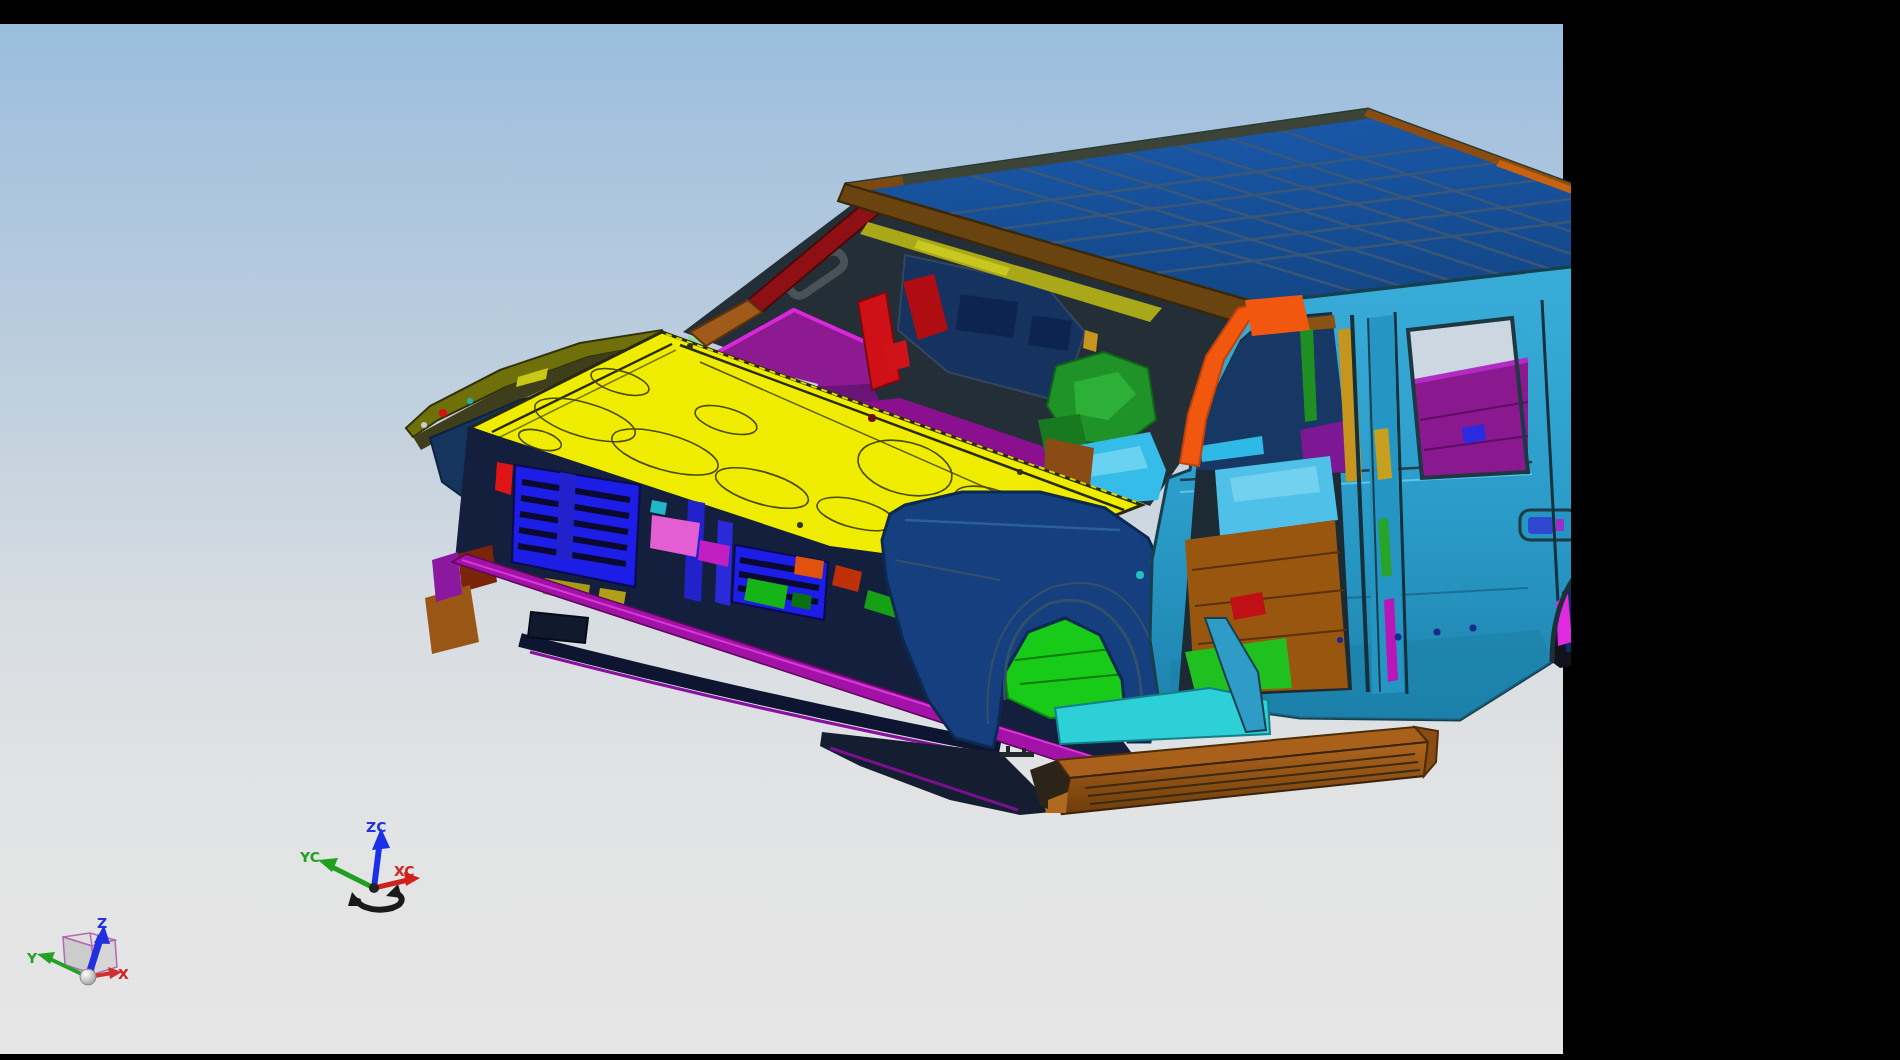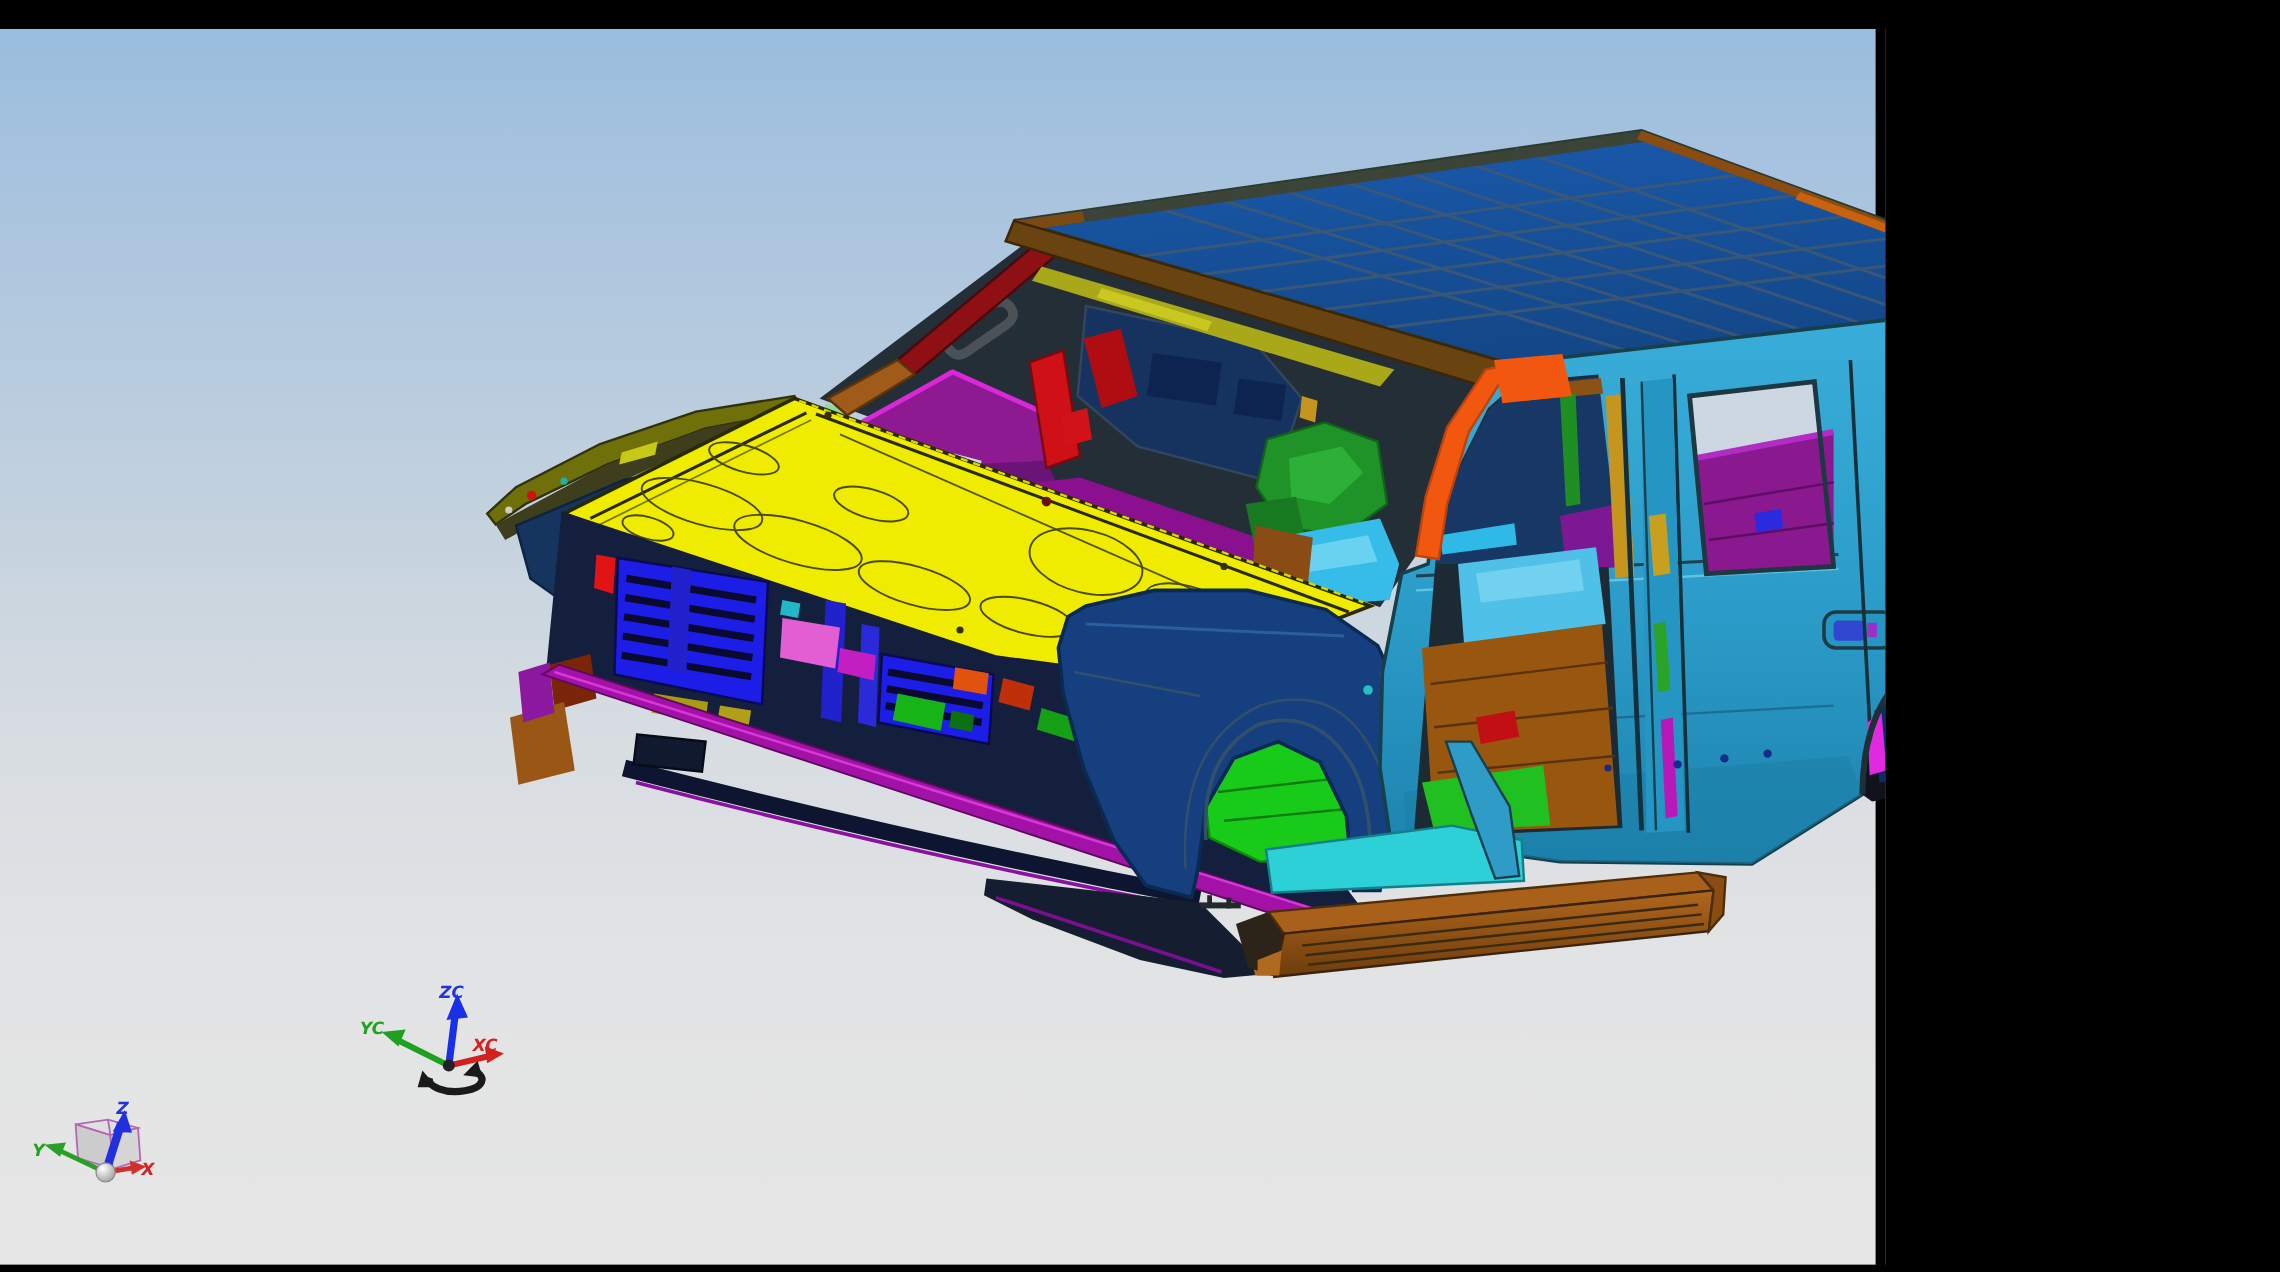--- a/index.html
+++ b/index.html
@@ -1,17 +1,17 @@
 <!DOCTYPE html>
 <html><head>
 <meta charset="utf-8">
 <style>
   html,body{margin:0;padding:0;background:#000;}
   .stage{position:relative;width:1571px;height:1060px;overflow:hidden;
-         font-family:"DejaVu Sans","Liberation Sans",sans-serif;font-style:italic;}
+         font-family:"DejaVu Sans","Liberation Sans",sans-serif;}
   .gfx-area{position:absolute;left:0;top:24px;width:1892px;height:1030px;
             background:linear-gradient(180deg,#99bedd 0%,#a6c2de 10%,#c2d1de 38%,
                        #d8dde2 58%,#e2e3e4 75%,#e6e6e6 100%);}
   .bar-top{position:absolute;left:0;top:0;width:1900px;height:24px;background:#000;}
   .bar-right{position:absolute;right:0;top:0;width:8px;height:1060px;background:#000;}
   .bar-bottom{position:absolute;left:0;bottom:0;width:1900px;height:6px;background:#000;}
   svg{position:absolute;left:0;top:0;}
   svg text{font-family:"DejaVu Sans","Liberation Sans",sans-serif;font-size:14px;font-weight:bold;}
 </style>
 </head>

